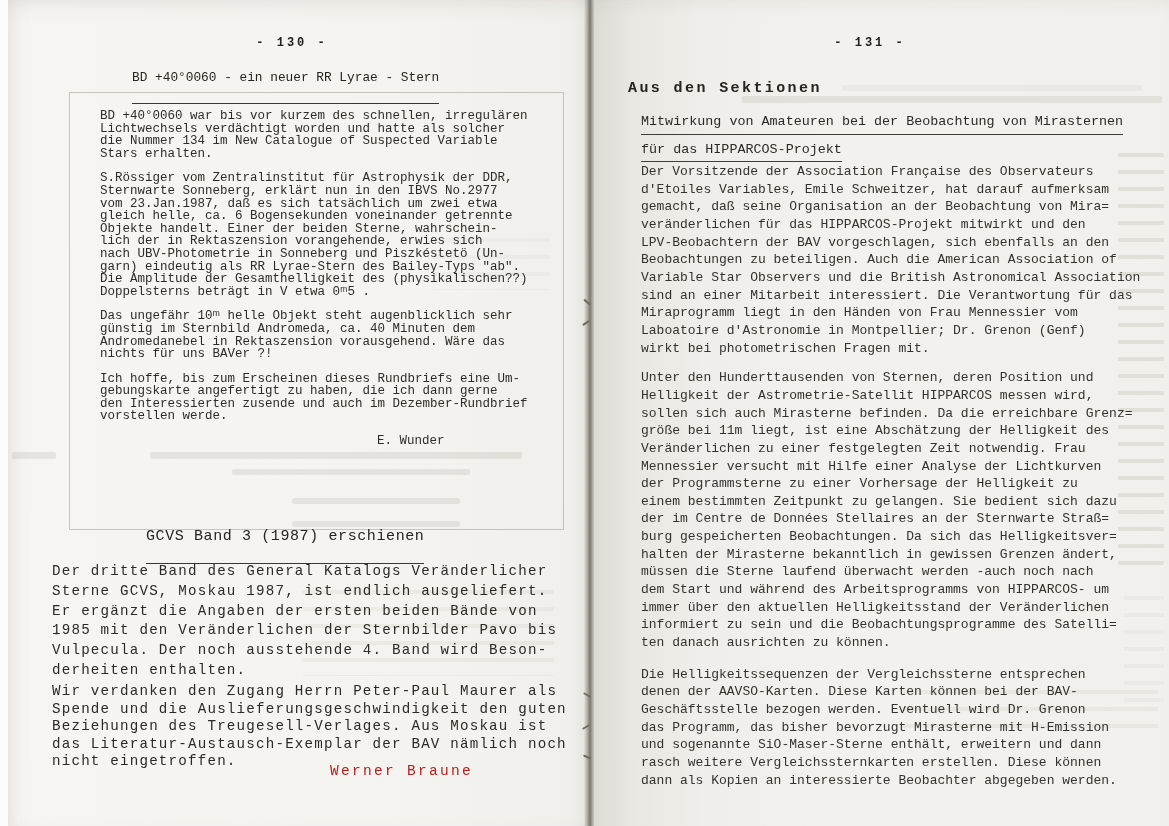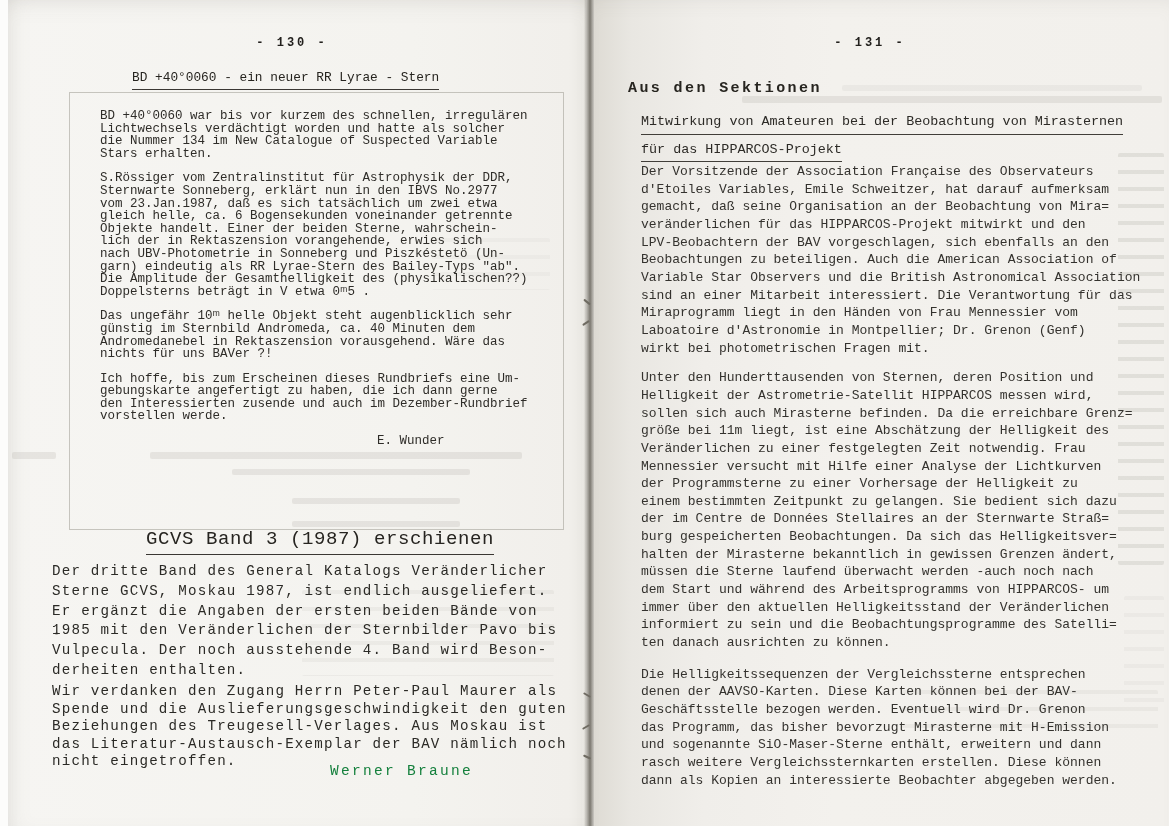--- a/index.html
+++ b/index.html
@@ -25,38 +25,38 @@
     box-shadow:inset 0 12px 28px -24px rgba(120,116,106,.3);
   }
   .p { margin:0; white-space:pre-wrap; }
 
   
   .pno { position:absolute; font-size:12px; font-weight:600; letter-spacing:3px; color:#23211e; text-align:center; width:160px; }
   .pno-left { left:212px; top:36px; }
   .pno-right { left:790px; top:36px; }
 
   .lp-title { position:absolute; left:132px; top:70px; font-size:12.8px; color:#26241f; }
-  .underline { border-bottom:1.4px solid #3a3733; padding-bottom:4px; display:inline-block; }
+  .underline { border-bottom:1.4px solid #3a3733; padding-bottom:18px; display:inline-block; }
 
   .article-box {
     position:absolute; left:69px; top:92px; width:495px; height:438px;
     border:1px solid rgba(150,147,138,.5);
     box-sizing:border-box;
     padding:17px 18px 0 30px;
   }
   .boxtext { font-size:12.5px; line-height:12.6px; color:#2e2c28; }
   .article-box .p { margin-bottom:12px; }
   .article-box .p-elements-label { margin-bottom:2px; }
   .article-box .p-formula { margin-bottom:10px; }
   .sig-wunder { margin:6px 0 0 277px; font-size:12.5px; }
 
-  .gcvs-title { position:absolute; left:146px; top:528px; font-size:19px; letter-spacing:.6px; color:#262420; }
+  .gcvs-title { position:absolute; left:146px; top:528px; font-size:15px; letter-spacing:.6px; color:#262420; }
   .gcvs-body { position:absolute; left:52px; top:562px; width:520px; font-size:14.2px; line-height:19.8px; letter-spacing:1.2px; color:#2b2a26; }
   .gcvs-p2 { position:absolute; left:52px; top:683px; width:520px; font-size:14.2px; line-height:17.6px; letter-spacing:1.2px; color:#2b2a26; }
-  .sig-braune { position:absolute; left:330px; top:763px; font-size:14.5px; letter-spacing:2.3px; color:#15803d; }
+  .sig-braune { position:absolute; left:330px; top:763px; font-size:14.5px; letter-spacing:2.3px; color:#b91c1c; }
 
   
   .rp-section-header { position:absolute; left:628px; top:80px; font-size:15px; font-weight:600; letter-spacing:2.4px; color:#26241f; }
   .rp-title { position:absolute; left:641px; top:111px; font-size:13.4px; line-height:21px; color:#2c2a26; }
   .rp-title .underline { border-bottom:1.3px solid #413e39; padding-bottom:1.5px; }
   .rp-title-line2 { margin-top:4px; }
   .rp-col { position:absolute; left:641px; top:163px; width:524px; font-size:13px; line-height:17.65px; color:#34322e; }
   .rp-col .p { margin-bottom:12px; }
   .rp-col .p2 { margin-bottom:14px; }
 

